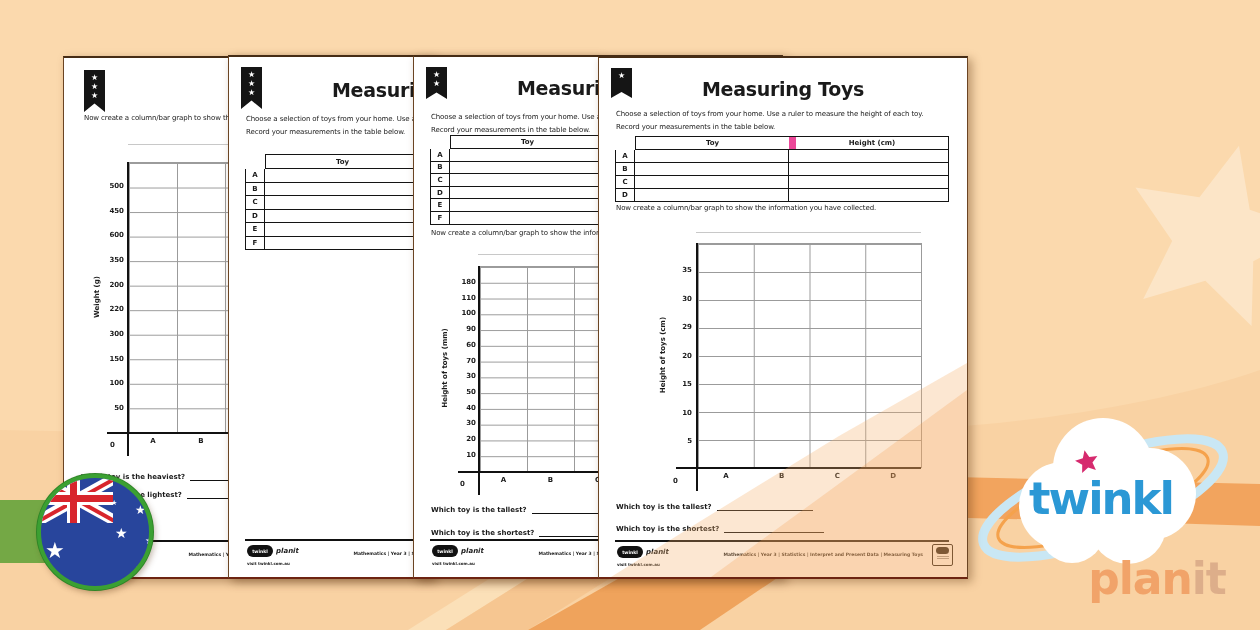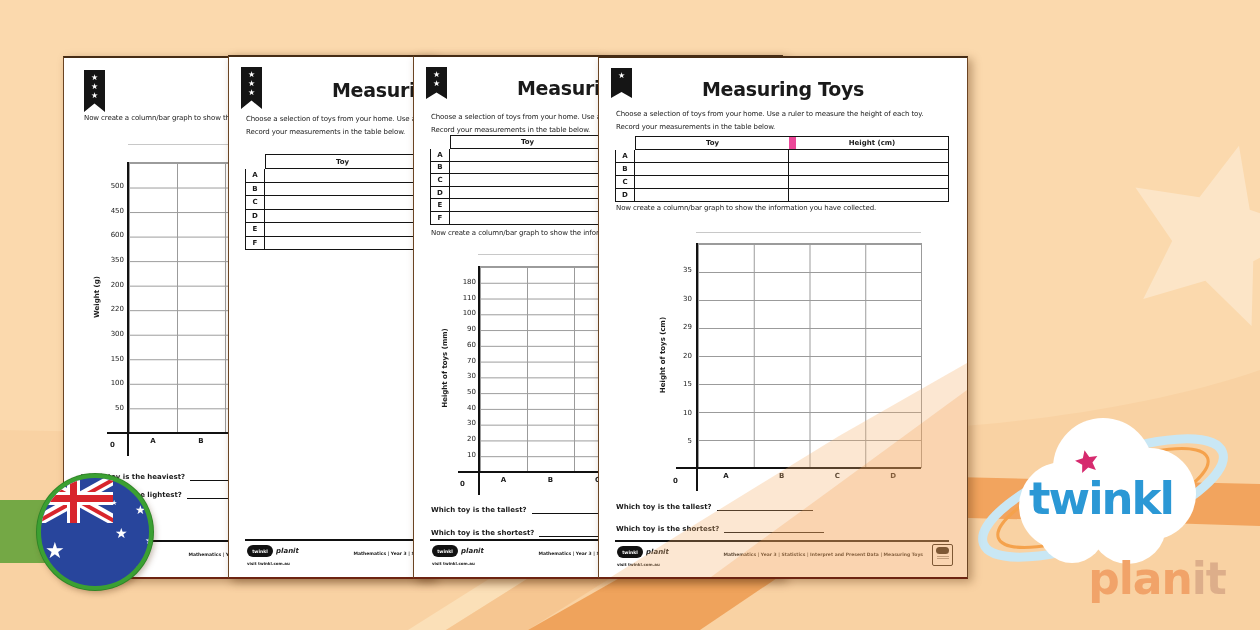--- a/index.html
+++ b/index.html
@@ -46,21 +46,21 @@
 
   
   .plot{position:absolute;border-top:1px solid #9b9b9b;border-right:1px solid #9b9b9b;
     background-image:linear-gradient(to right,#9b9b9b 1px,transparent 1px),
                      linear-gradient(to bottom,#9b9b9b 1px,transparent 1px);
     background-size:var(--cw) 100%,100% var(--rh);}
   .yaxis{position:absolute;width:2px;background:#111;}
   .xaxis{position:absolute;height:2px;background:#111;}
   .yticks{position:absolute;display:flex;flex-direction:column;justify-content:space-between;
     align-items:flex-end;}
-  .ytick{font-size:7px;font-weight:normal;line-height:8px;}
+  .ytick{font-size:7px;font-weight:bold;line-height:8px;}
   .cats{position:absolute;display:grid;}
   .cat{text-align:center;font-size:7px;font-weight:bold;}
   .zero{position:absolute;font-size:7px;font-weight:bold;}
   .ylabel{position:absolute;font-size:7px;font-weight:bold;white-space:nowrap;
     transform:translate(-50%,-50%) rotate(-90deg);}
 
   .question{position:absolute;left:17px;display:flex;align-items:flex-end;
     font-size:7px;font-weight:bold;}
   .qline{border-bottom:1px solid #111;margin-left:5px;height:8px;}
 

